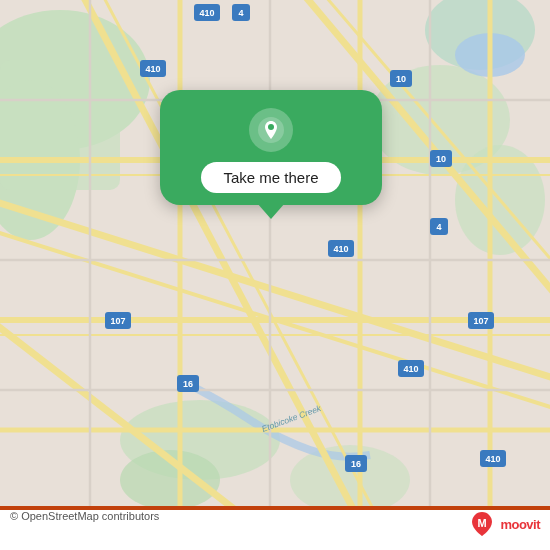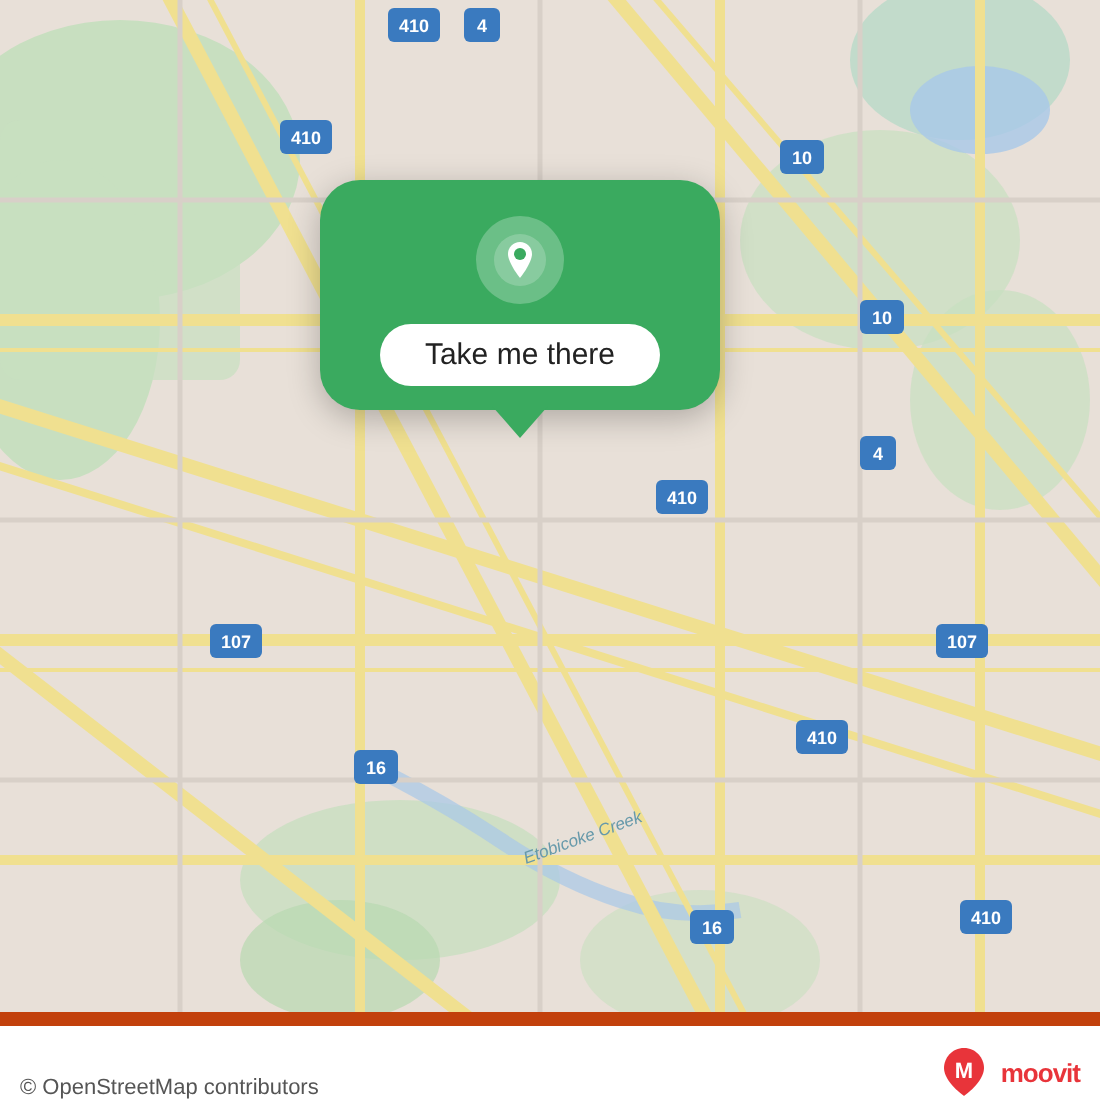--- a/index.html
+++ b/index.html
@@ -24,21 +24,21 @@
       position: absolute;
       top: 0; left: 0;
       width: 100%; height: 100%;
     }
 
     
     #popup-card {
       position: absolute;
       top: 90px;
       left: 160px;
-      width: 200px;
+      width: 222px;
       background: #3aaa5f;
       border-radius: 20px;
       display: flex;
       flex-direction: column;
       align-items: center;
       padding: 18px 16px 12px 16px;
       box-shadow: 0 4px 16px rgba(0,0,0,0.25);
       z-index: 10;
     }
 
@@ -82,24 +82,24 @@
       white-space: nowrap;
     }
 
     
     #bottom-bar {
       position: absolute;
       bottom: 0; left: 0; right: 0;
       background: white;
       height: 44px;
       display: flex;
-      align-items: flex-end;
+      align-items: flex-start;
       padding: 0 10px;
       z-index: 20;
-      border-top: 7px solid #c2410c;
+      border-top: 4px solid #c2410c;
       justify-content: space-between;
     }
 
     #attribution {
       font-size: 11px;
       color: #555;
     }
 
     #moovit-logo {
       display: flex;

